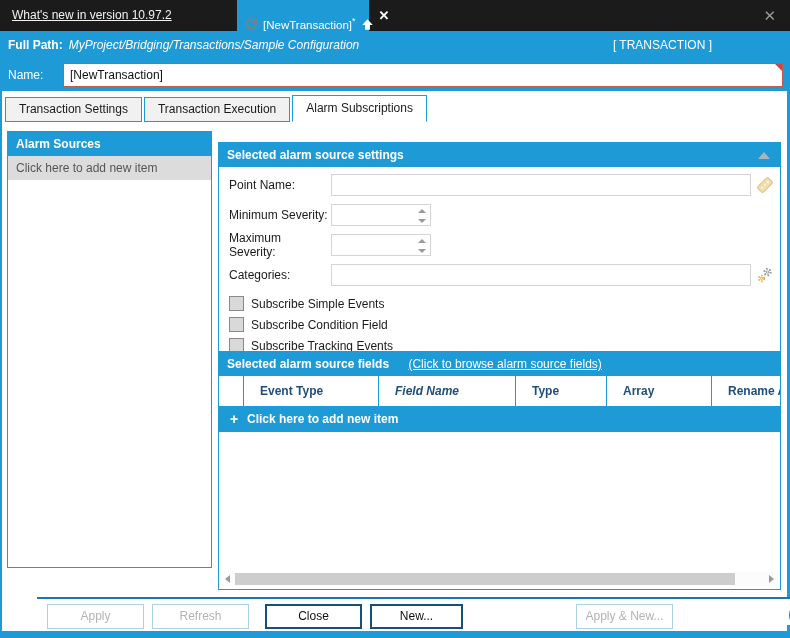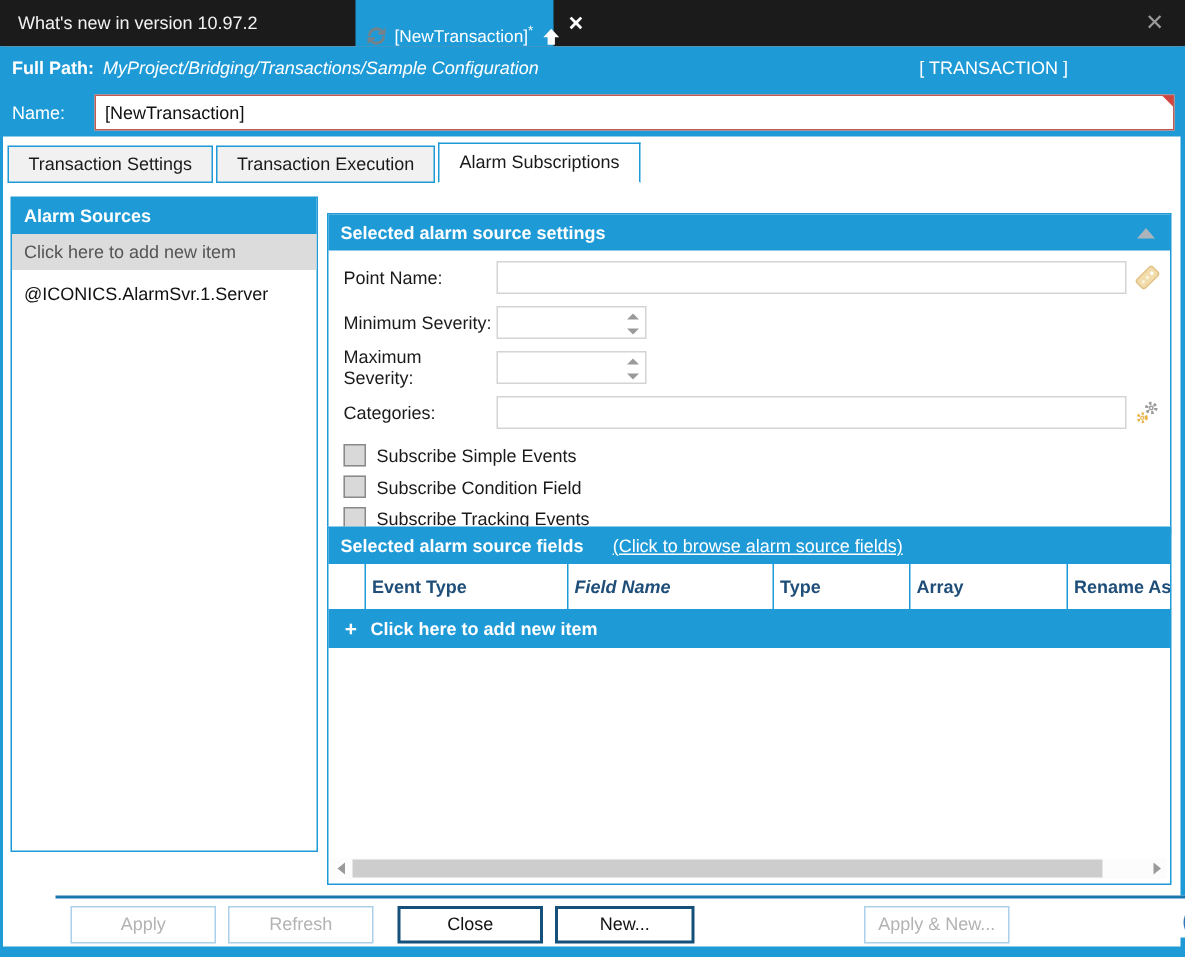--- a/index.html
+++ b/index.html
@@ -3,21 +3,21 @@
 <meta charset="utf-8">
 <style>
   html,body{margin:0;padding:0;background:#e8e8e8;}
   *{box-sizing:border-box;}
   #app{
     position:relative;width:790px;height:638px;background:#fff;overflow:hidden;
     font-family:"Liberation Sans", sans-serif;font-size:12px;color:#1a1a1a;
   }
   
   .titlebar{position:absolute;top:0;left:0;width:790px;height:31px;background:#1b1b1b;}
-  .bg-tab{position:absolute;left:12px;top:0;height:31px;line-height:31px;color:#f2f2f2;cursor:default;}
+  .bg-tab{position:absolute;left:12px;top:0;height:31px;line-height:31px;color:#f2f2f2;cursor:default;text-decoration:underline;}
   .active-tab{position:absolute;left:237px;top:0;width:132px;height:31px;background:#1e9ad7;
     display:flex;align-items:flex-end;padding:0 7px;gap:5px;}
   .active-tab .tab-label{color:#fff;font-size:11.5px;white-space:nowrap;}
   .active-tab sup{color:#fff;font-size:9px;}
   .tab-x{color:#fff;font-size:13px;font-weight:bold;line-height:31px;}
   .win-x{position:absolute;right:14px;top:0;height:31px;line-height:31px;color:#9a9a9a;font-size:15px;}
   
   .fullpath-bar{position:absolute;top:31px;left:0;width:790px;height:29px;background:#1e9ad7;color:#fff;line-height:29px;}
   .fp-label{font-weight:bold;margin-left:8px;}
   .fp-value{font-style:italic;margin-left:6px;}
@@ -54,21 +54,21 @@
   .spin-up{position:absolute;top:2px;left:0;width:0;height:0;border-left:4px solid transparent;border-right:4px solid transparent;border-bottom:4px solid #9a9a9a;}
   .spin-dn{position:absolute;bottom:2px;left:0;width:0;height:0;border-left:4px solid transparent;border-right:4px solid transparent;border-top:4px solid #9a9a9a;}
   .row-icon{margin-left:5px;width:18px;height:18px;flex:none;}
   .cb-row{display:flex;align-items:center;height:21px;margin-left:10px;}
   .checkbox{width:15px;height:15px;background:#d9d9d9;border:1px solid #898989;flex:none;}
   .cb-label{margin-left:7px;}
   
   #fields-panel{left:218px;top:351px;width:563px;height:239px;}
   .browse-link{font-weight:normal;text-decoration:underline;color:#fff;margin-left:16px;}
   .col-hdr{display:flex;height:30px;}
-  .col-cell{line-height:30px;font-weight:bold;color:#1f4e79;padding-left:4px;border-left:1px solid #1e9ad7;overflow:hidden;white-space:nowrap;}
+  .col-cell{line-height:30px;font-weight:bold;color:#1f4e79;padding-left:16px;border-left:1px solid #1e9ad7;overflow:hidden;white-space:nowrap;}
   .col-cell:first-child{border-left:none;padding-left:0;}
   .c0{width:24px;}.c1{width:135px;}.c2{width:137px;font-style:italic;}.c3{width:91px;}.c4{width:68px;}.c5{flex:1;margin-left:37px;}
   .add-field-row{height:26px;background:#1e9ad7;display:flex;align-items:center;color:#fff;}
   .plus{width:18px;text-align:center;margin-left:6px;font-size:14px;font-weight:bold;}
   .add-field-label{font-weight:bold;margin-left:4px;}
   
   .hscroll{position:absolute;left:2px;right:2px;bottom:3px;height:14px;background:#fcfcfc;}
   .sb-arrow-l{position:absolute;left:4px;top:3px;width:0;height:0;border-top:4px solid transparent;border-bottom:4px solid transparent;border-right:5px solid #9a9a9a;}
   .sb-arrow-r{position:absolute;right:4px;top:3px;width:0;height:0;border-top:4px solid transparent;border-bottom:4px solid transparent;border-left:5px solid #9a9a9a;}
   .sb-thumb{position:absolute;left:14px;top:1px;width:500px;height:12px;background:#cdcdcd;}
@@ -131,21 +131,20 @@
 
   <div class="tabstrip">
     <div class="tab">Transaction Settings</div>
     <div class="tab">Transaction Execution</div>
     <div class="tab active">Alarm Subscriptions</div>
   </div>
 
   <div id="left-panel" class="panel">
     <div class="panel-hdr">Alarm Sources</div>
     <div class="add-src-row">Click here to add new item</div>
-    <div class="src-item">@ICONICS.AlarmSvr.1.Server</div>
   </div>
 
   <div id="settings-panel" class="panel">
     <div class="panel-hdr">
       <span>Selected alarm source settings</span>
       <span class="collapse-tri"></span>
     </div>
     <div class="settings-body">
 
       <div class="form-row">

